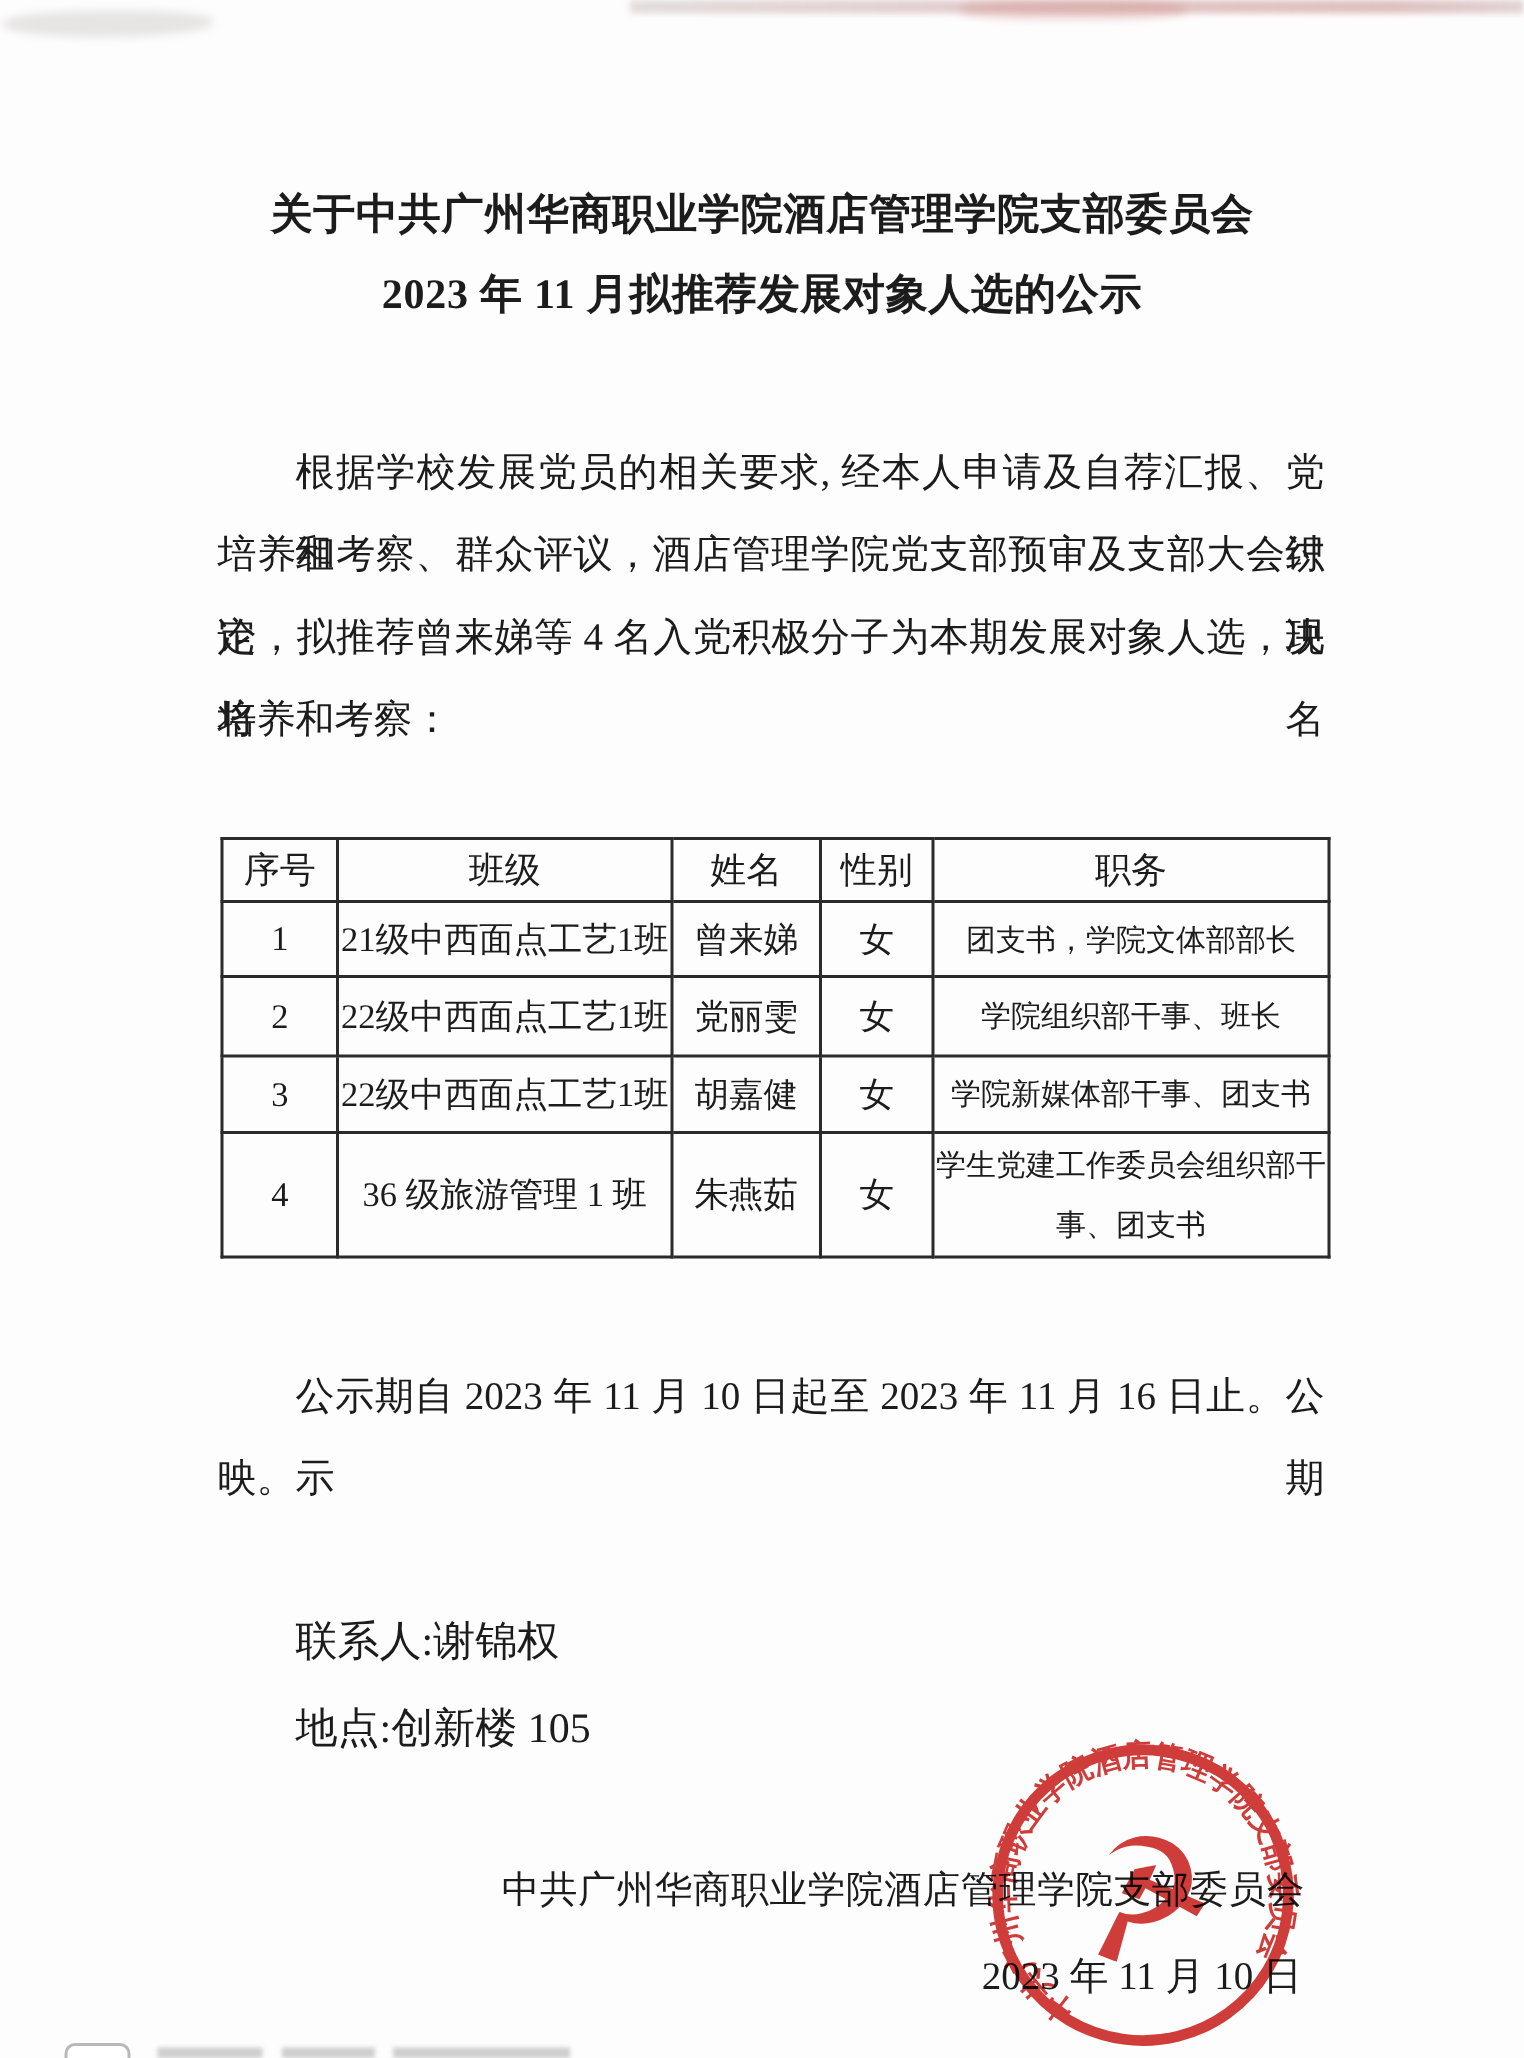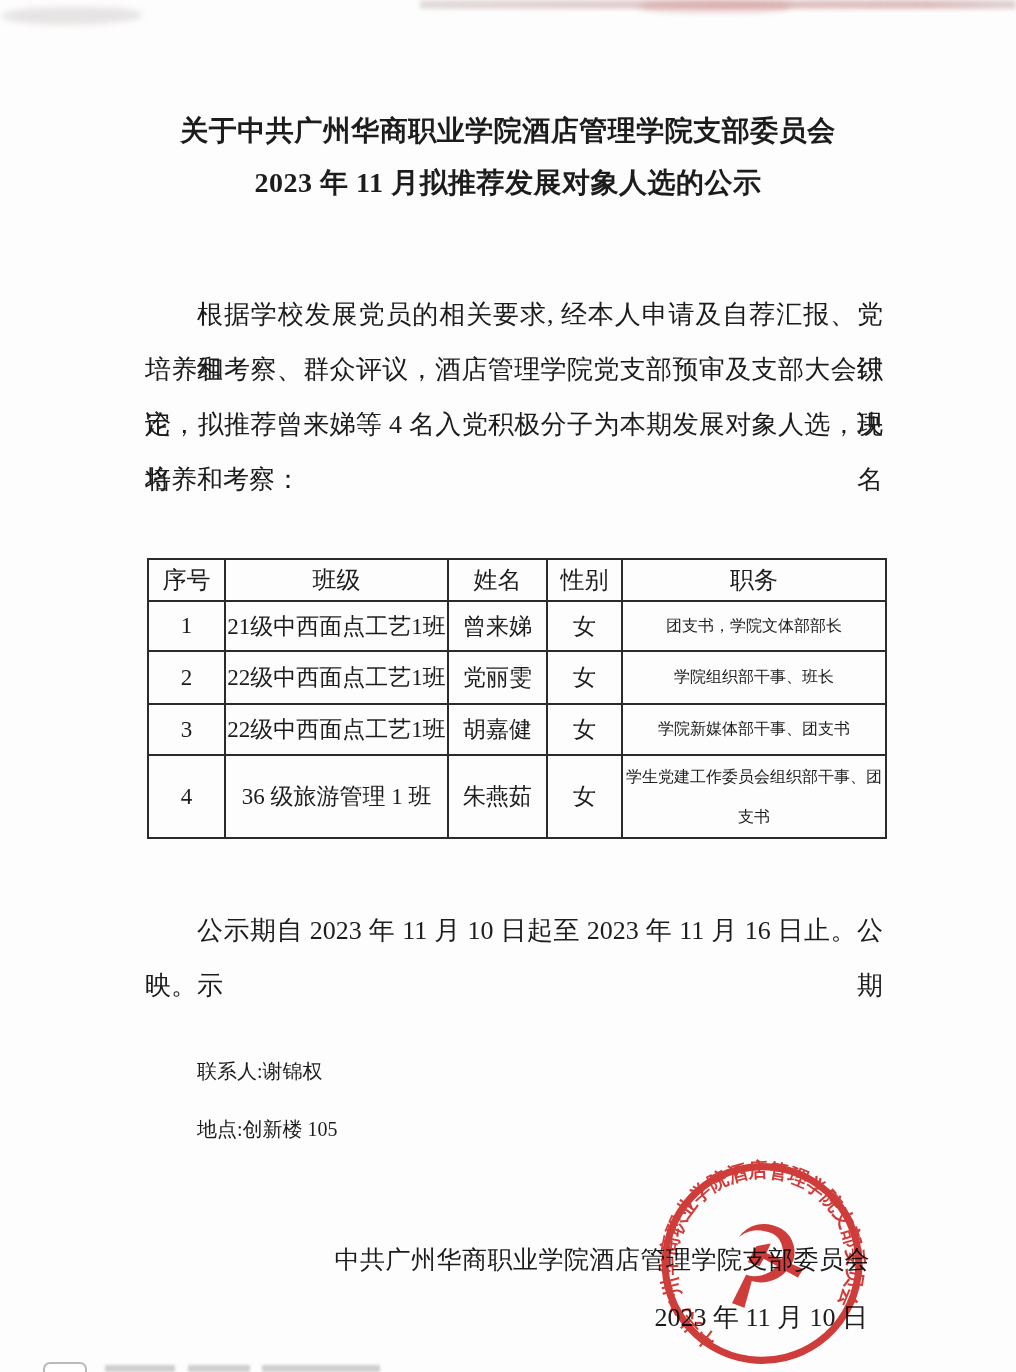--- a/index.html
+++ b/index.html
@@ -21,42 +21,42 @@
   .top-left-mark { position:absolute; left:2px; top:7px; width:140px; height:18px;
     background:rgba(165,155,155,.25); filter:blur(3px); border-radius:50% 40% 60% 50%; }
   .bottom-btn { position:absolute; left:43px; top:1362px; width:44px; height:18px;
     border:2px solid #b9b9b9; border-radius:7px; background:#fff; }
   .bottom-smudge { position:absolute; top:1365px; height:7px; background:#c6c6c6;
     filter:blur(1.5px); opacity:.85; }
   .bs1 { left:105px; width:70px; } .bs2 { left:188px; width:62px; } .bs3 { left:262px; width:118px; }
 
   .title { position:absolute; left:0; right:0; text-align:center;
     font-size:28px; font-weight:bold; letter-spacing:.5px; }
-  .title1 { top:112px; }
-  .title2 { top:164px; }
+  .title1 { top:124px; }
+  .title2 { top:177px; }
 
   .para { position:absolute; left:145px; width:738px; font-size:26px; }
   .p1 { top:287px; }
   .p2 { top:903px; }
   .line { height:55px; line-height:55px; }
   .jline { text-align:justify; text-align-last:justify; }
   .indent { padding-left:52px; }
 
   table.roster { position:absolute; left:147px; top:558px; width:738px;
     border-collapse:collapse; table-layout:fixed; }
   .roster th, .roster td { border:2px solid #2b2b2b; text-align:center;
     vertical-align:middle; font-weight:normal; white-space:nowrap; overflow:hidden; }
   .roster th { height:42px; font-size:24px; }
   .roster td { font-size:23px; }
   .c1 { width:77px; } .c2 { width:223px; } .c3 { width:99px; } .c4 { width:75px; } .c5 { width:264px; }
   .r1 td { height:50px; } .r2 td { height:53px; } .r3 td { height:51px; } .r4 td { height:83px; }
-  td.duty { font-size:16px; }
+  td.duty { font-size:20px; }
   td.wrap { white-space:normal; line-height:40px; }
 
-  .contact { position:absolute; left:145px; top:1042px; width:700px; font-size:20px;font-family:Liberation Serif, serif; }
+  .contact { position:absolute; left:145px; top:1066px; width:700px; font-size:28px;font-family:Liberation Serif, serif; }
   .cline { height:58px; line-height:58px; padding-left:52px; }
 
   .signline { position:absolute; right:146px; top:1243px; font-size:25px; letter-spacing:.5px; }
   .dateline { position:absolute; right:148px; top:1300px; font-size:26px; }
 
   .stamp { position:absolute; left:658px; top:1155px; width:208px; height:217px;
     mix-blend-mode:multiply; opacity:.93; transform:rotate(-14deg); }
   .stamp .emblem-text { font-family:"DejaVu Sans",sans-serif; }
 </style>
 </head>

